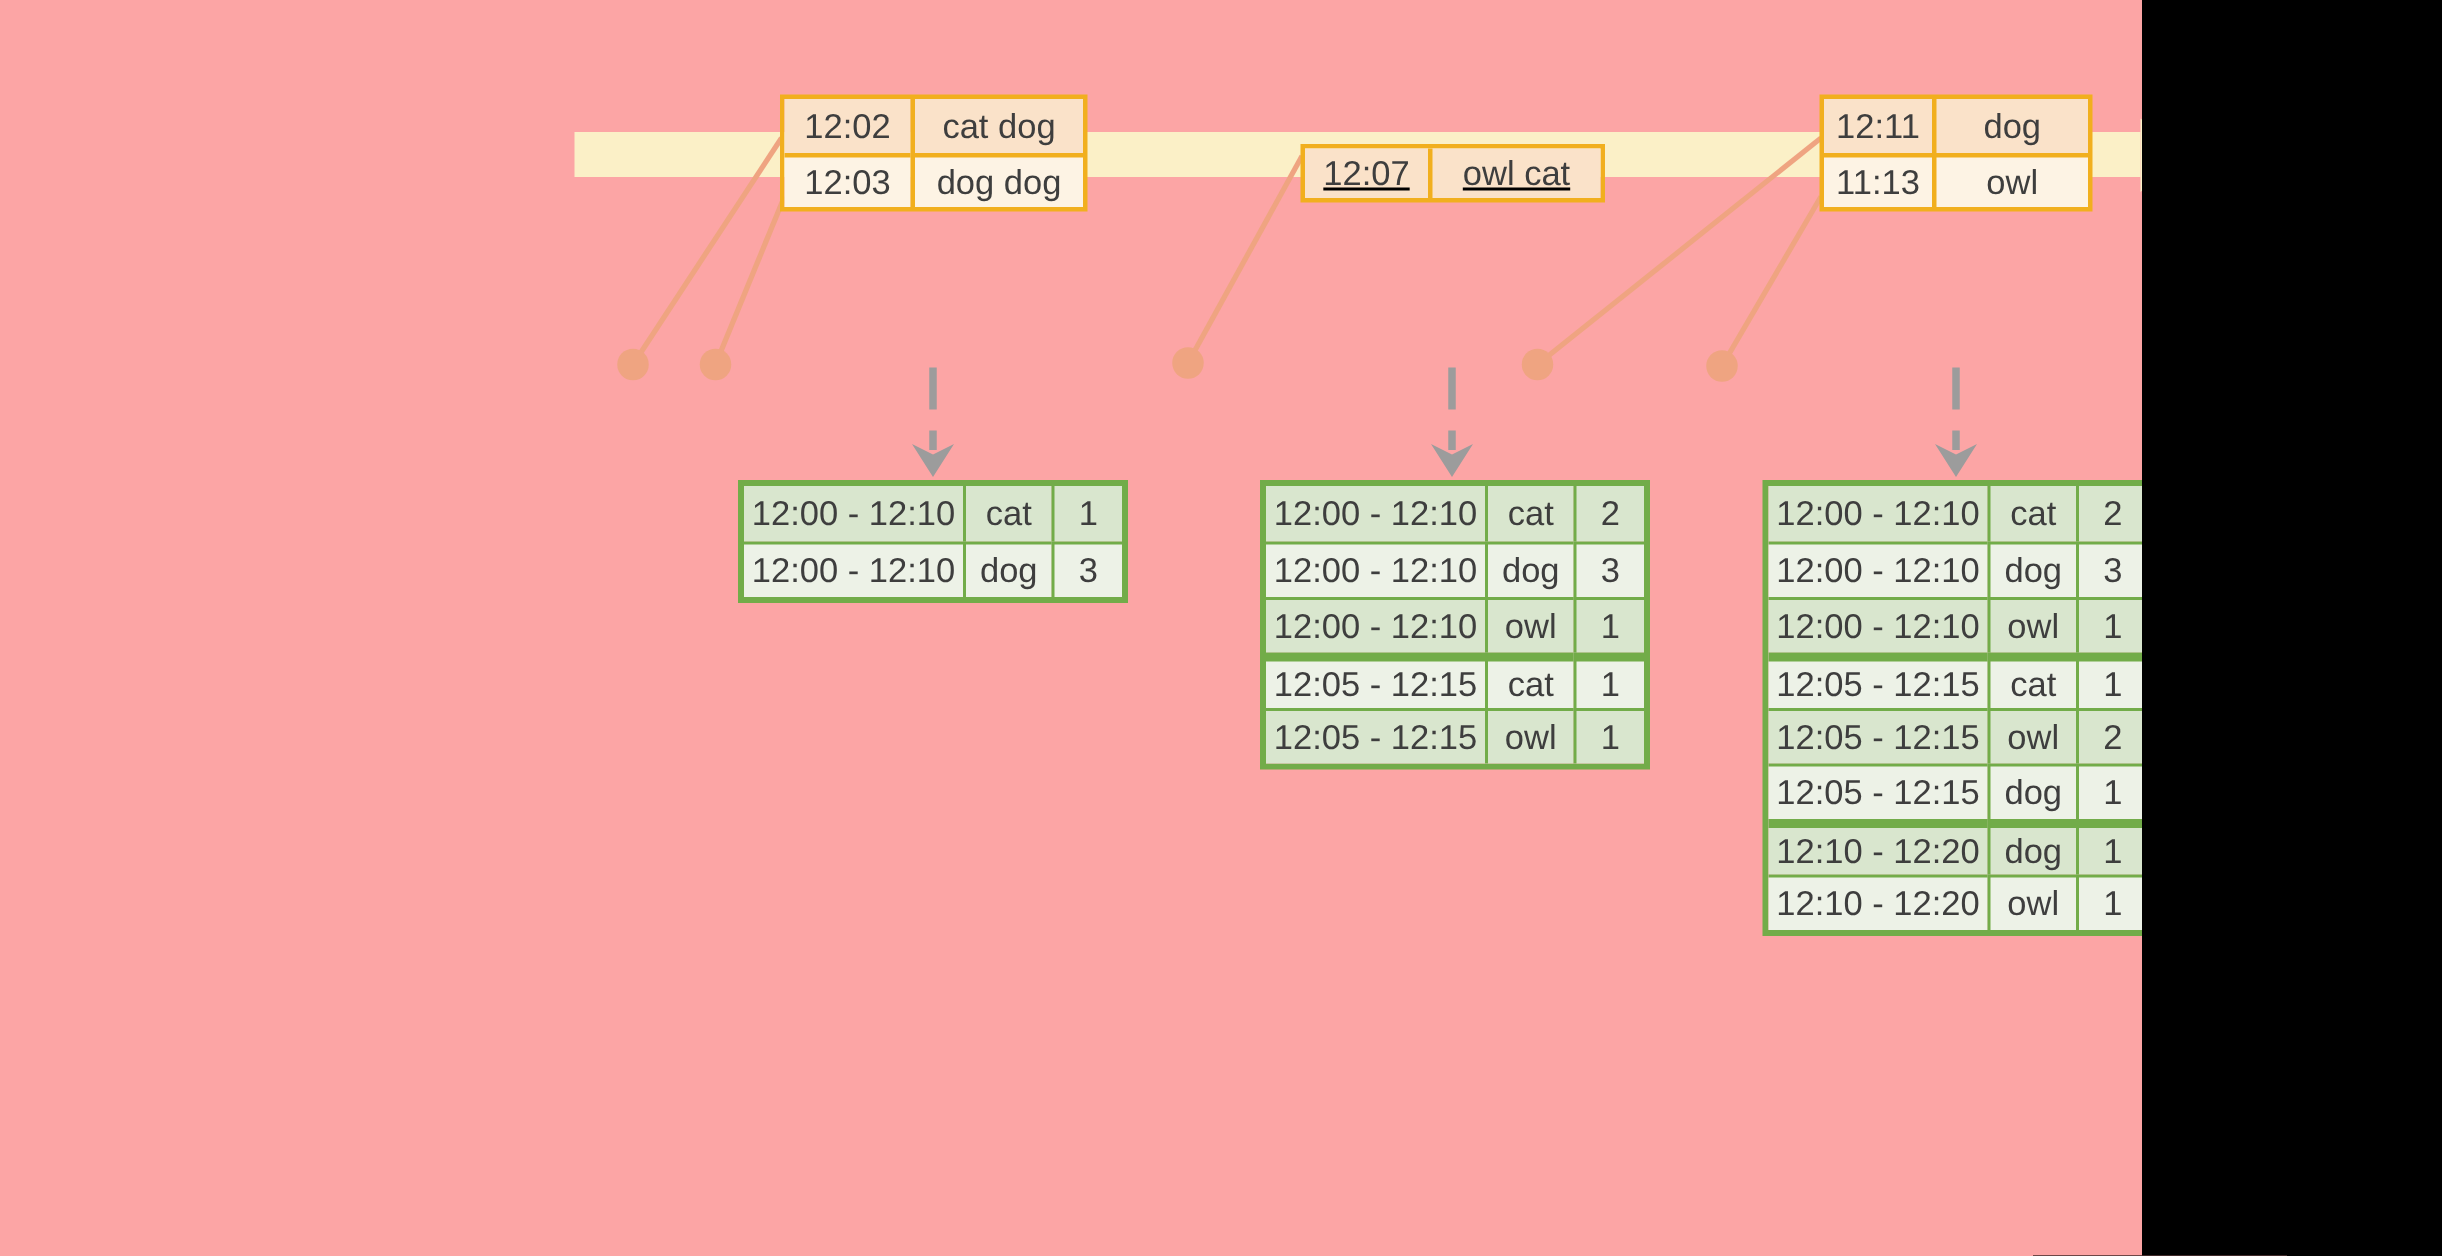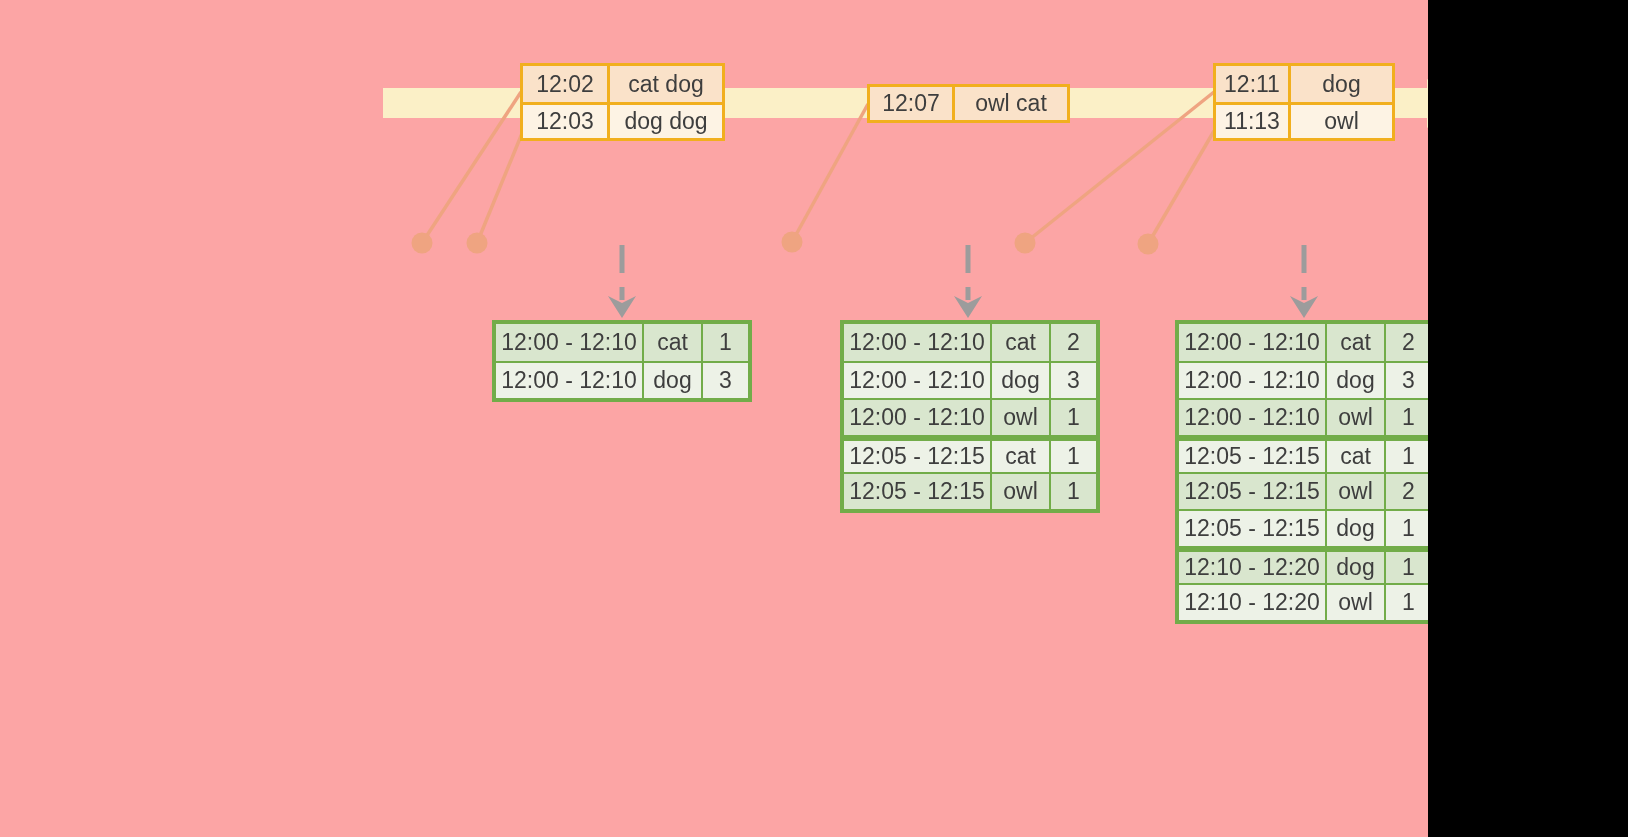--- a/index.html
+++ b/index.html
@@ -73,21 +73,21 @@
     </g>
   </svg>
 
   <div class="dtable event-table" style="left:520px;top:63px;width:205px;grid-template-columns:84px 115px;grid-auto-rows:36px;">
       <div class="cell dark">12:02</div>
       <div class="cell dark vdiv">cat dog</div>
       <div class="cell light hdiv">12:03</div>
       <div class="cell light vdiv hdiv">dog dog</div>
     </div>
 
-  <div class="dtable event-table" style="left:867px;top:84px;width:203px;grid-template-columns:82px 115px;grid-auto-rows:33px;">
+  <div class="dtable event-table" style="left:867px;top:96px;width:203px;grid-template-columns:82px 115px;grid-auto-rows:33px;text-decoration:underline;">
       <div class="cell dark">12:07</div>
       <div class="cell dark vdiv">owl cat</div>
     </div>
 
   <div class="dtable event-table" style="left:1213px;top:63px;width:182px;grid-template-columns:72px 104px;grid-auto-rows:36px;">
       <div class="cell dark">12:11</div>
       <div class="cell dark vdiv">dog</div>
       <div class="cell light hdiv">11:13</div>
       <div class="cell light vdiv hdiv">owl</div>
     </div>

